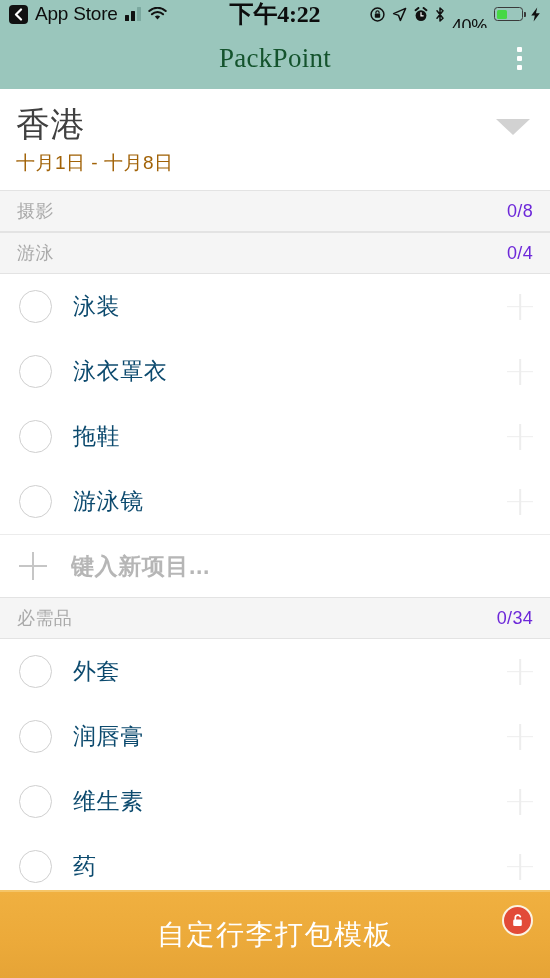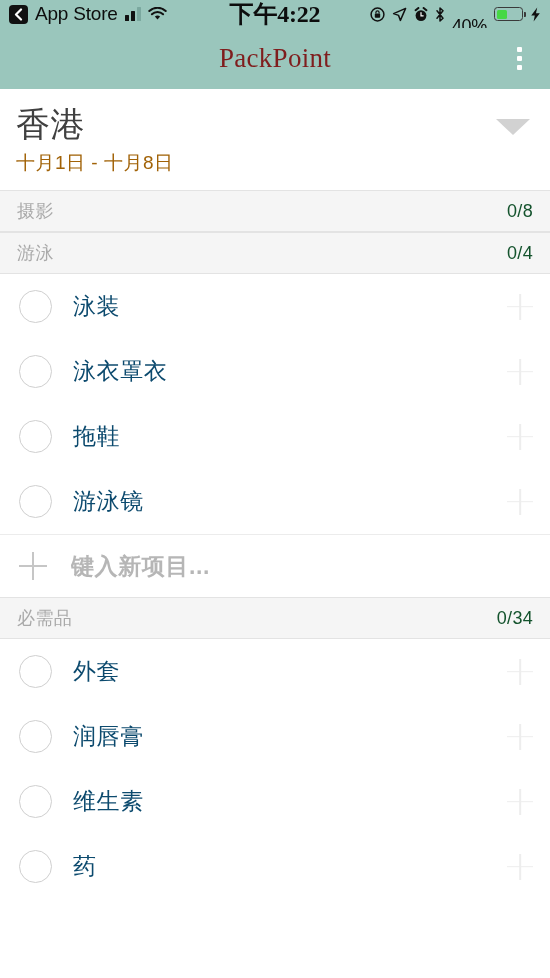--- a/index.html
+++ b/index.html
@@ -134,21 +134,21 @@
     background: #9ac6bc;
     display: flex;
     align-items: center;
     justify-content: center;
     position: relative;
     flex: 0 0 auto;
   }
   .app-title {
     font-family: "Liberation Serif", "DejaVu Serif", serif;
     font-size: 27px;
-    color: #7f1d1d;
+    color: #14532d;
     letter-spacing: 0.3px;
   }
   .overflow-btn {
     position: absolute;
     right: 8px;
     top: 0;
     bottom: 0;
     width: 46px;
     display: flex;
     flex-direction: column;
@@ -211,21 +211,21 @@
     box-sizing: border-box;
     background: #f5f5f5;
     border-top: 1px solid #e3e3e3;
     border-bottom: 1px solid #e3e3e3;
     color: #a9a9a9;
     font-size: 18px;
     letter-spacing: 0.4px;
   }
   .cat-count {
     font-size: 18px;
-    color: #14532d;
+    color: #6d28d9;
     letter-spacing: 0.3px;
   }
   .item-row {
     display: flex;
     align-items: center;
     height: 65px;
     padding: 0 17px 0 19px;
     box-sizing: border-box;
     background: #ffffff;
     cursor: pointer;
@@ -475,14 +475,23 @@
       <span class="item-label">维生素</span>
       <span class="plus-icon"></span>
     </div>
     <div class="item-row">
       <span class="check-circle"></span>
       <span class="item-label">药</span>
       <span class="plus-icon"></span>
     </div>
   </div>
 
+  <div class="banner">
+    <div class="banner-text">自定行李打包模板</div>
+    <div class="lock-badge">
+      <svg width="17" height="17" viewBox="0 0 17 17" aria-hidden="true">
+        <rect x="4.2" y="7.6" width="8.6" height="6.4" rx="1.3" fill="#ffffff"></rect>
+        <path d="M6.3 7.6 V5.6 a2.6 2.6 0 0 1 5.0 -0.9" fill="none" stroke="#ffffff" stroke-width="1.7" stroke-linecap="round"></path>
+      </svg>
+    </div>
+  </div>
 
 </div>
 
 </body></html>

